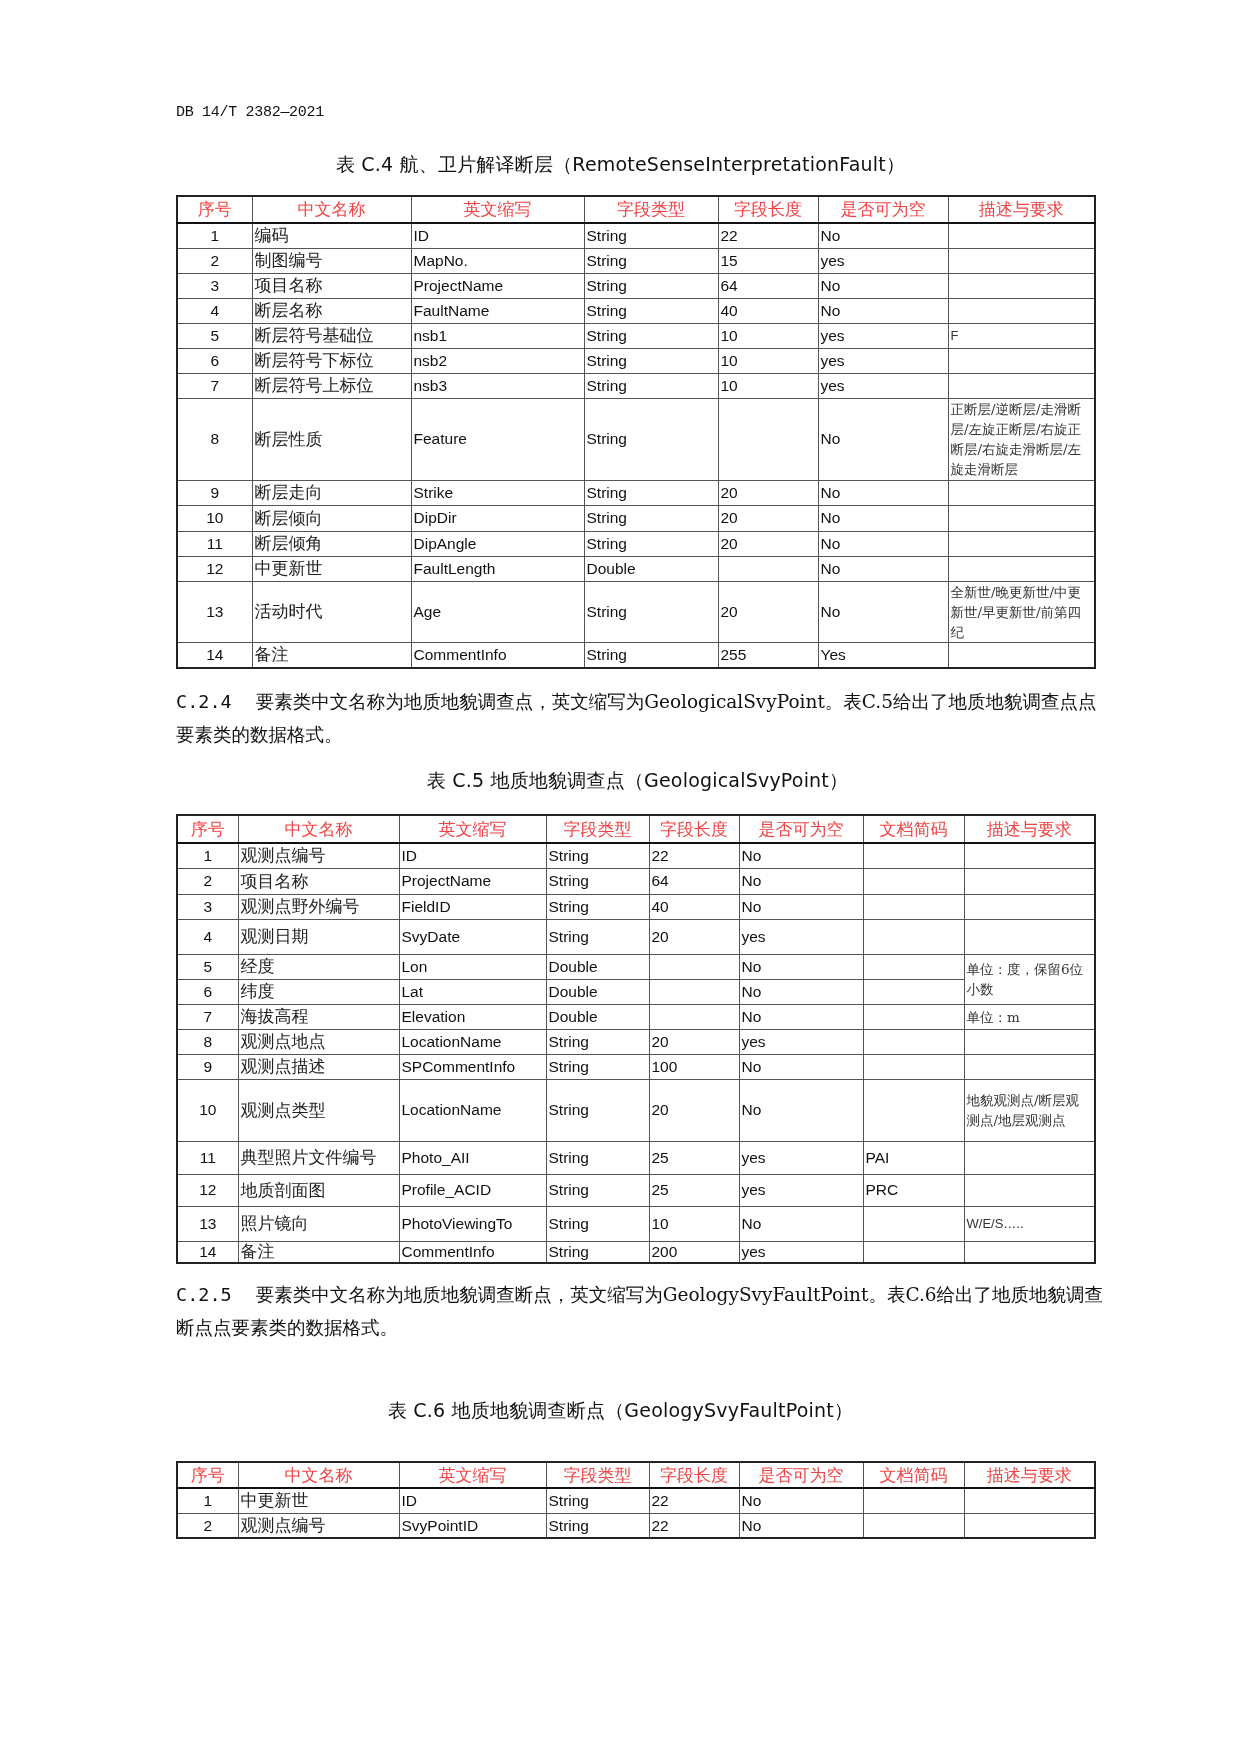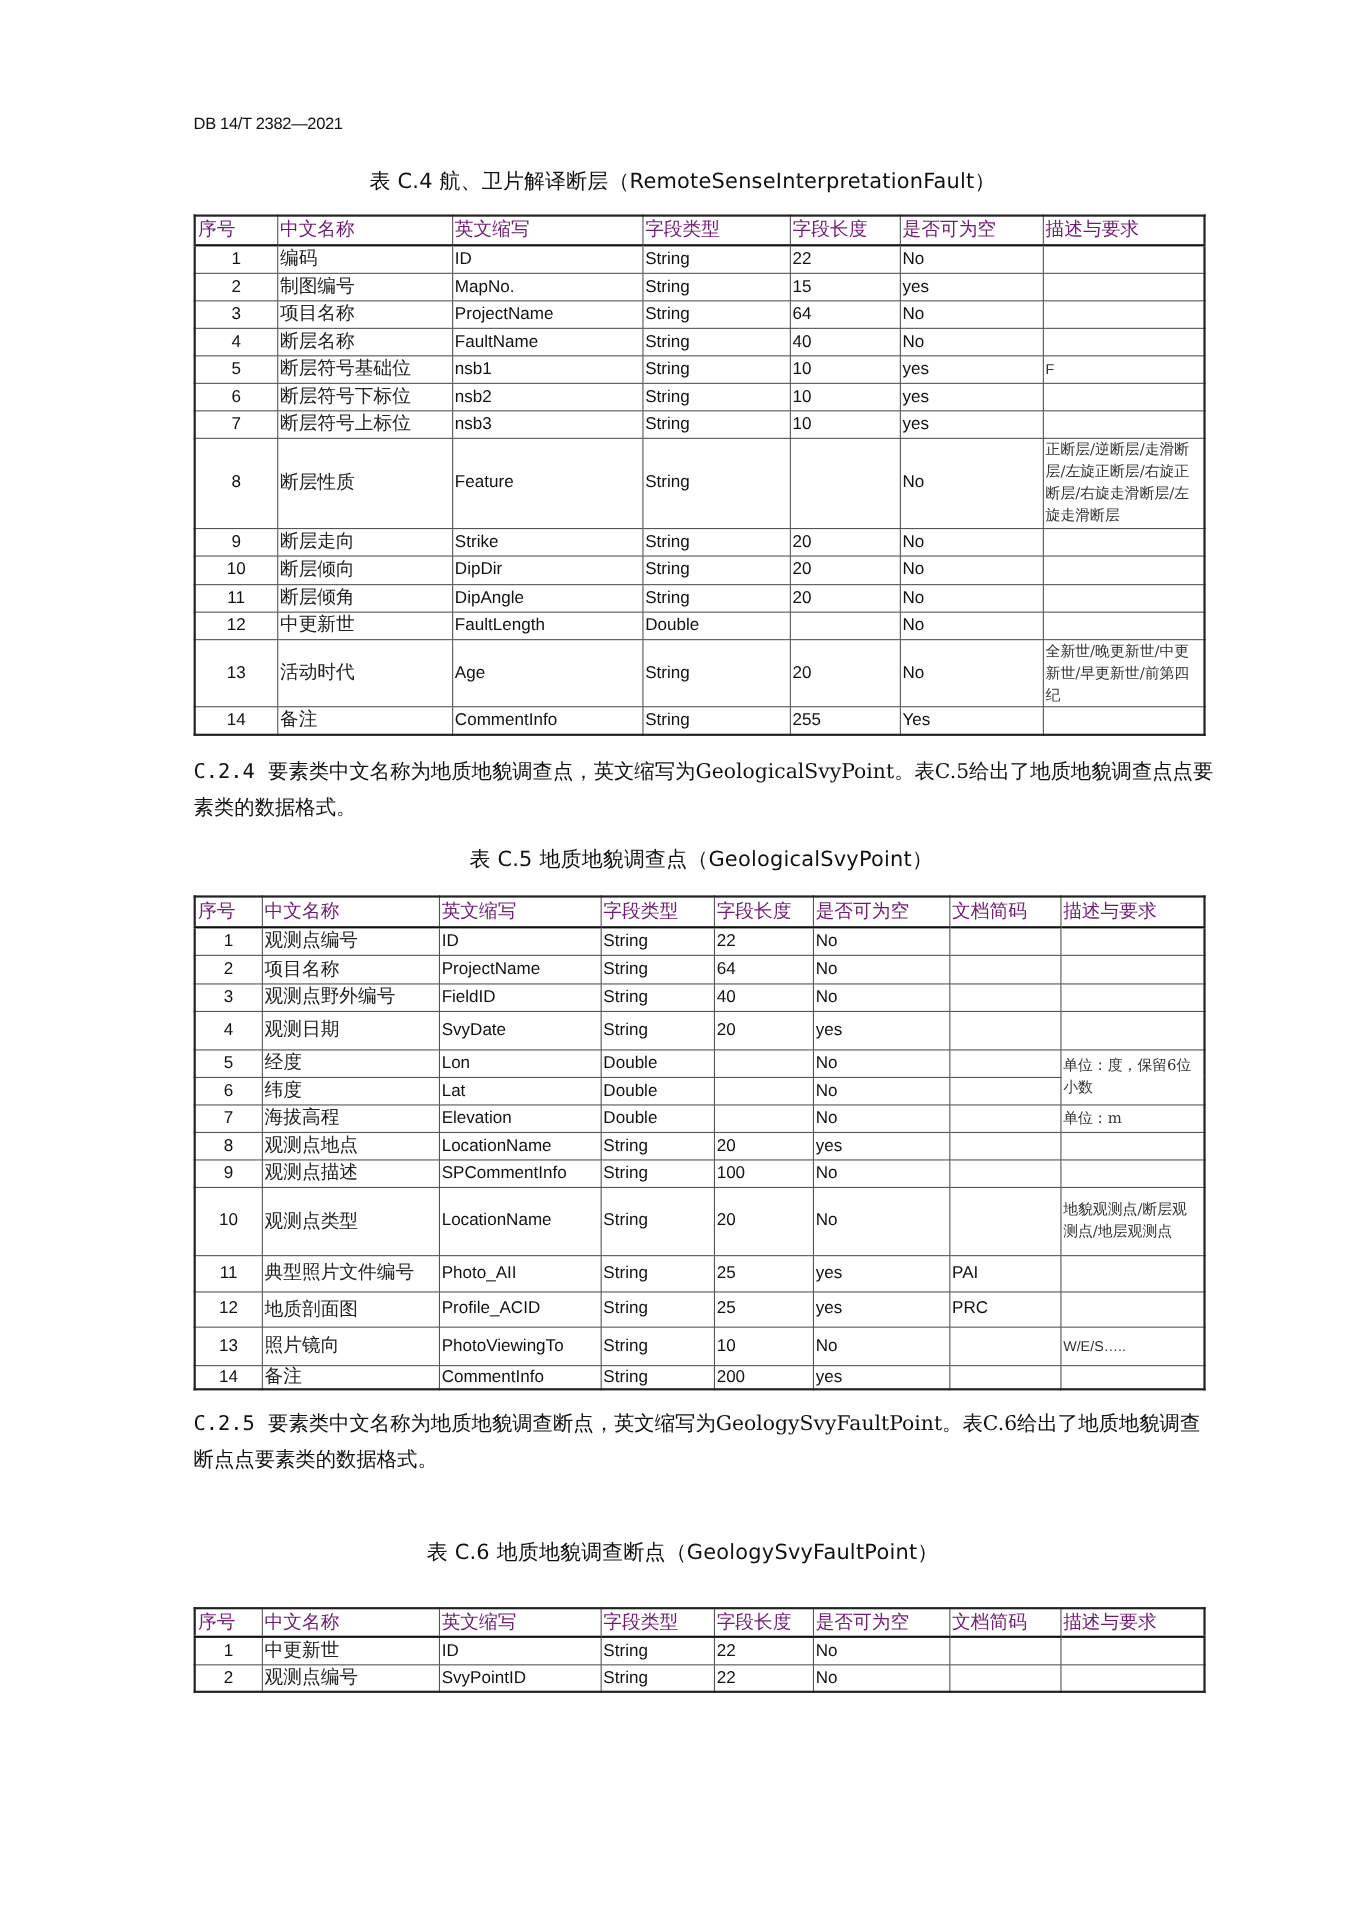--- a/index.html
+++ b/index.html
@@ -3,45 +3,45 @@
   <meta charset="utf-8">
   <style>
     html, body { margin: 0; padding: 0; background: #ffffff; }
     body {
       width: 1241px; height: 1754px; position: relative; overflow: hidden;
       font-family: "DejaVu Sans", "Liberation Sans", sans-serif;
       color: #111;
     }
     .page-header {
       position: absolute; left: 176px; top: 104px;
-      font-family: Liberation Sans, sans-serif;
+      font-family: Liberation Mono, monospace;
       font-size: 15px; letter-spacing: -0.3px;
     }
     .table-caption {
       position: absolute; left: 0; width: 1241px; text-align: center;
       font-size: 19px; font-family: "DejaVu Sans", sans-serif; letter-spacing: 0.2px;
     }
     .para {
       position: absolute; left: 176px; width: 930px;
       font-size: 18.5px; line-height: 33px; font-family: "DejaVu Serif", serif;
     }
-    .para .clause { font-family: "DejaVu Sans Mono", monospace; margin-right: 12px; }
+    .para .clause { font-family: "DejaVu Sans Mono", monospace; margin-right: 24px; }
     table.spec {
       position: absolute; left: 176px; border-collapse: collapse;
       border: 2px solid #222; table-layout: fixed;
       font-family: "Liberation Sans", "DejaVu Sans", sans-serif;
       font-size: 15.5px;
     }
     table.spec th, table.spec td {
       border: 1px solid #555; padding: 0 2px; vertical-align: middle;
       overflow: hidden; white-space: nowrap; line-height: 1.1;
     }
     table.spec thead th {
       font-weight: normal; font-family: "DejaVu Serif", serif; font-size: 17px;
-      color: #701a75; text-align: left; border-bottom: 2.5px solid #111;
+      color: #ef4444; text-align: center; border-bottom: 2.5px solid #111;
     }
     table.spec td.seq { text-align: center; }
     table.spec td.cn { font-family: "DejaVu Serif", serif; font-size: 17px; color: #222; }
     table.spec td.desc {
       font-family: "DejaVu Serif", serif; font-size: 13.5px; white-space: normal;
       line-height: 20px; color: #333; vertical-align: middle; word-break: break-all;
     }
     table.spec td.desc.latin { font-family: "Liberation Sans", sans-serif; font-size: 13px; }
   </style>
 </head>

